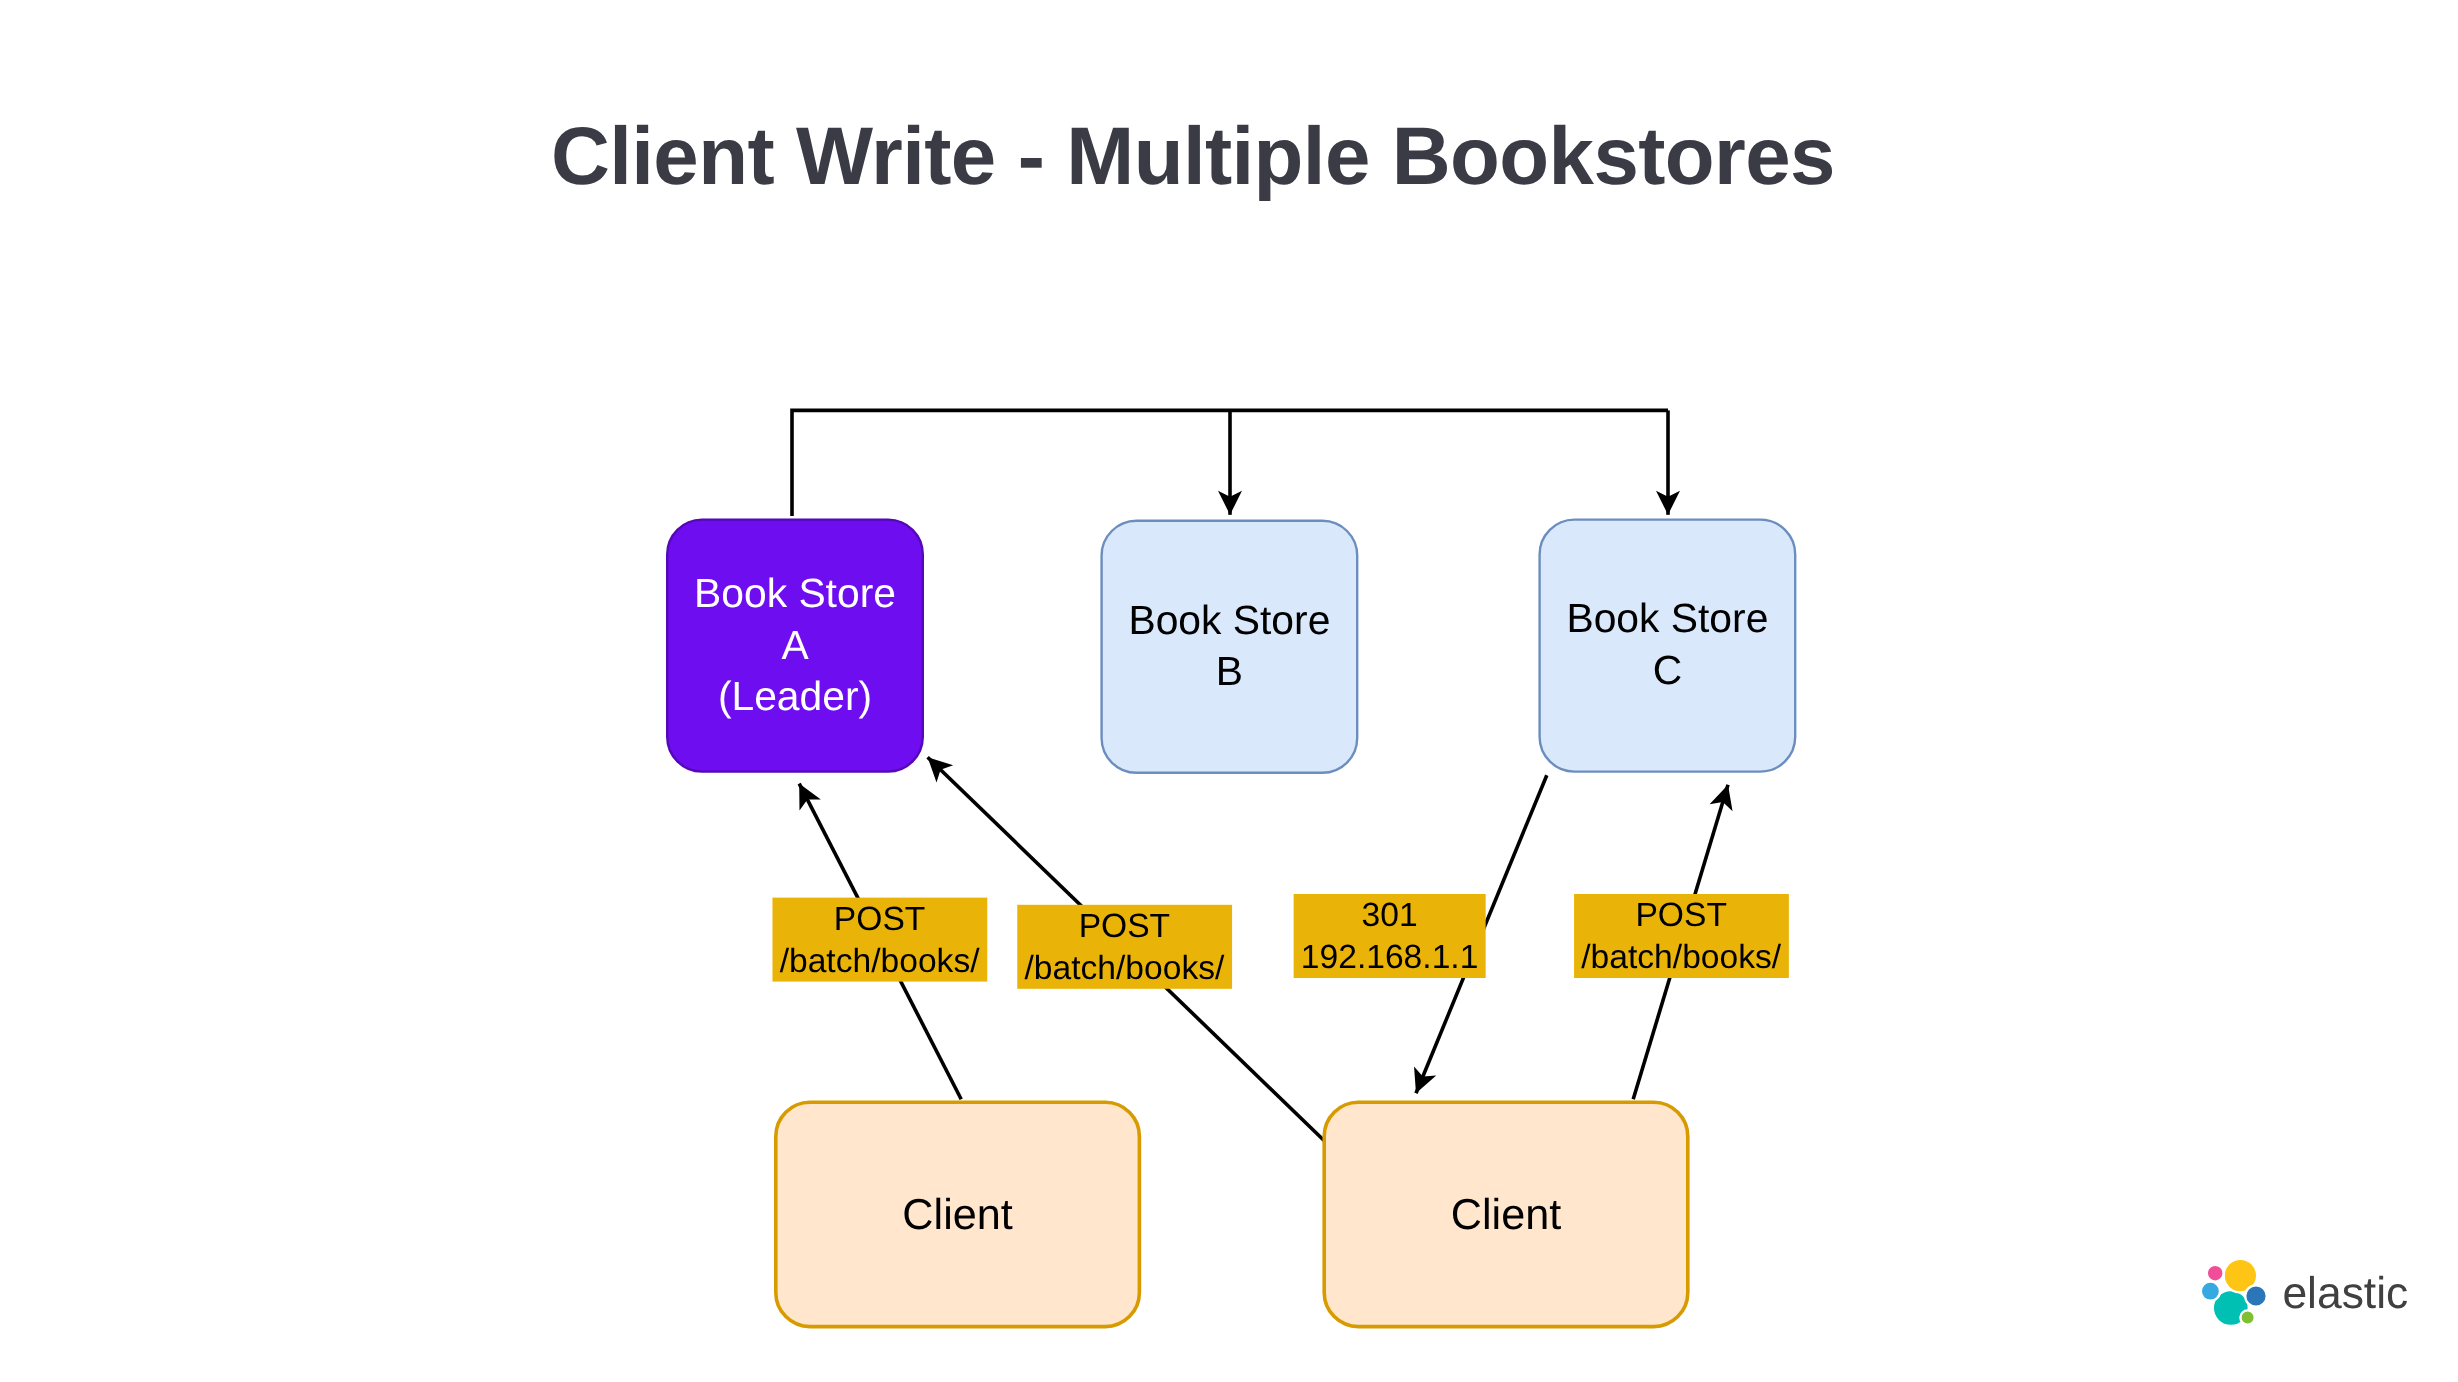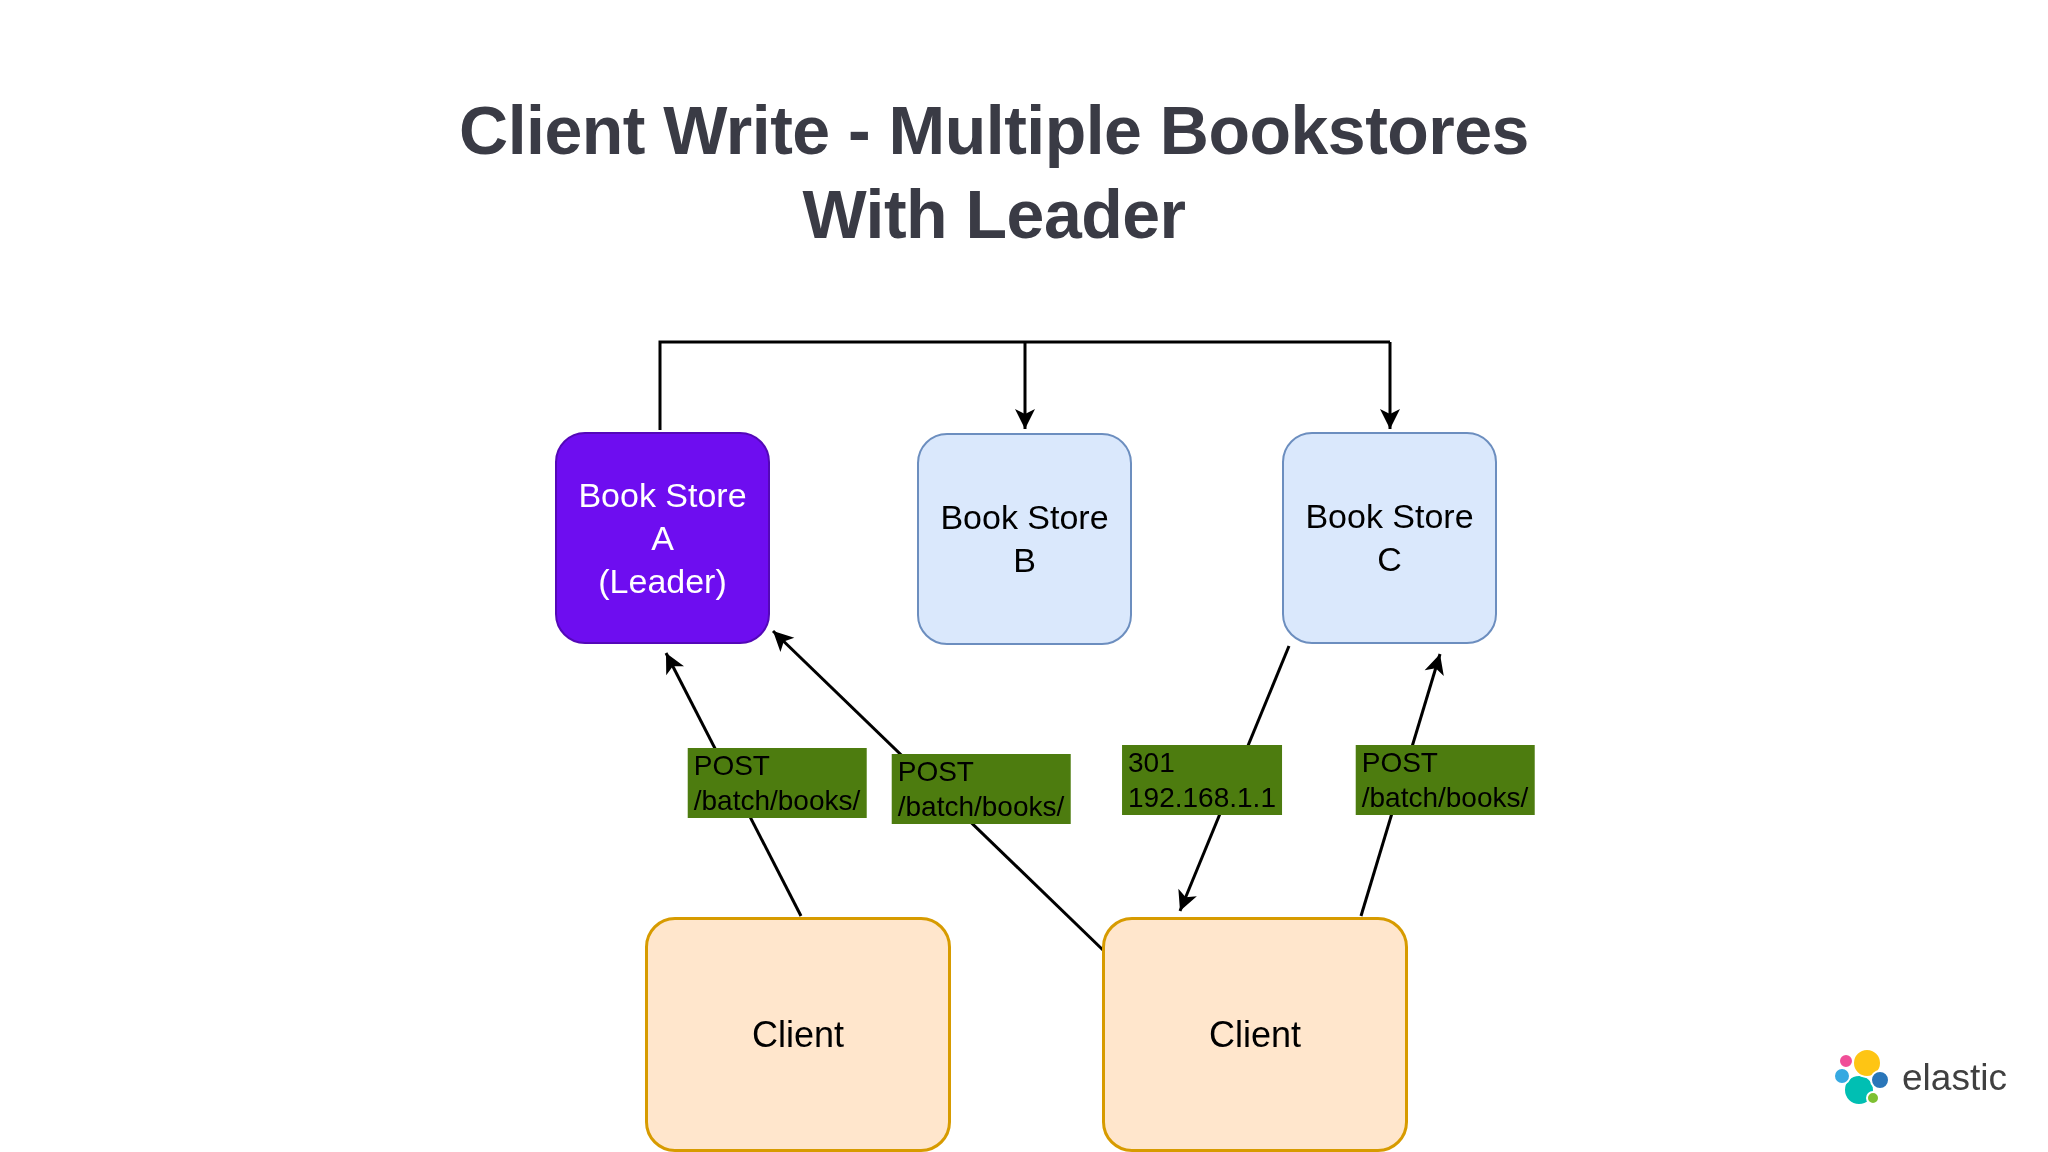--- a/index.html
+++ b/index.html
@@ -42,34 +42,34 @@
     border:2px solid var(--store-a-border,#5408b8);
     color:var(--store-a-text,#ffffff);
   }
   .store-bc{
     background:var(--store-bc-fill,#dae8fc);
     border:2px solid var(--store-bc-border,#6c8ebf);
   }
   .store-b{left:917px;top:433px;}
   .store-c{left:1282px;top:432px;}
   .client{
-    width:306px;height:235px;border-radius:30px;
+    width:306px;height:190px;border-radius:30px;
     background:var(--client-fill,#ffe6cc);
     border:3px solid var(--client-border,#d79b00);
     font-size:36px;color:#000;
   }
   .client-left{left:645px;top:917px;}
   .client-right{left:1102px;top:917px;}
 
   
   .edge-label{
     position:absolute;transform:translate(-50%,-50%);
-    white-space:nowrap;
+    text-align:center;white-space:nowrap;
     font-size:28px;line-height:35px;color:var(--label-color,#000000);
-    background:#4d7c0f;padding:0 6px;margin-left:44px;
+    background:#eab308;padding:0 6px;
   }
 
   
   .logo{
     position:absolute;left:1834px;top:1048px;
     display:flex;align-items:center;
   }
   .logo svg{width:60px;height:60px;display:block;}
   .logo-text{
     margin-left:8px;
@@ -77,21 +77,20 @@
     letter-spacing:0px;
   }
 </style>
 </head>
 <body>
 
 <div class="canvas">
 
   <h1 class="title" style="margin:0;">
     <span>Client Write - Multiple Bookstores</span>
-    <span>With Leader</span>
   </h1>
 
   <svg class="edges" viewBox="0 0 2048 1152">
     <defs>
       <marker id="arrow" viewBox="0 0 12 12" refX="11" refY="6" markerWidth="8" markerHeight="8" orient="auto-start-reverse">
         <path class="arrowhead" d="M11,6 L1,1 L3.5,6 L1,11 Z"></path>
       </marker>
     </defs>
 
     <path class="edge" d="M660 430 L660 342 L1390 342"></path>

